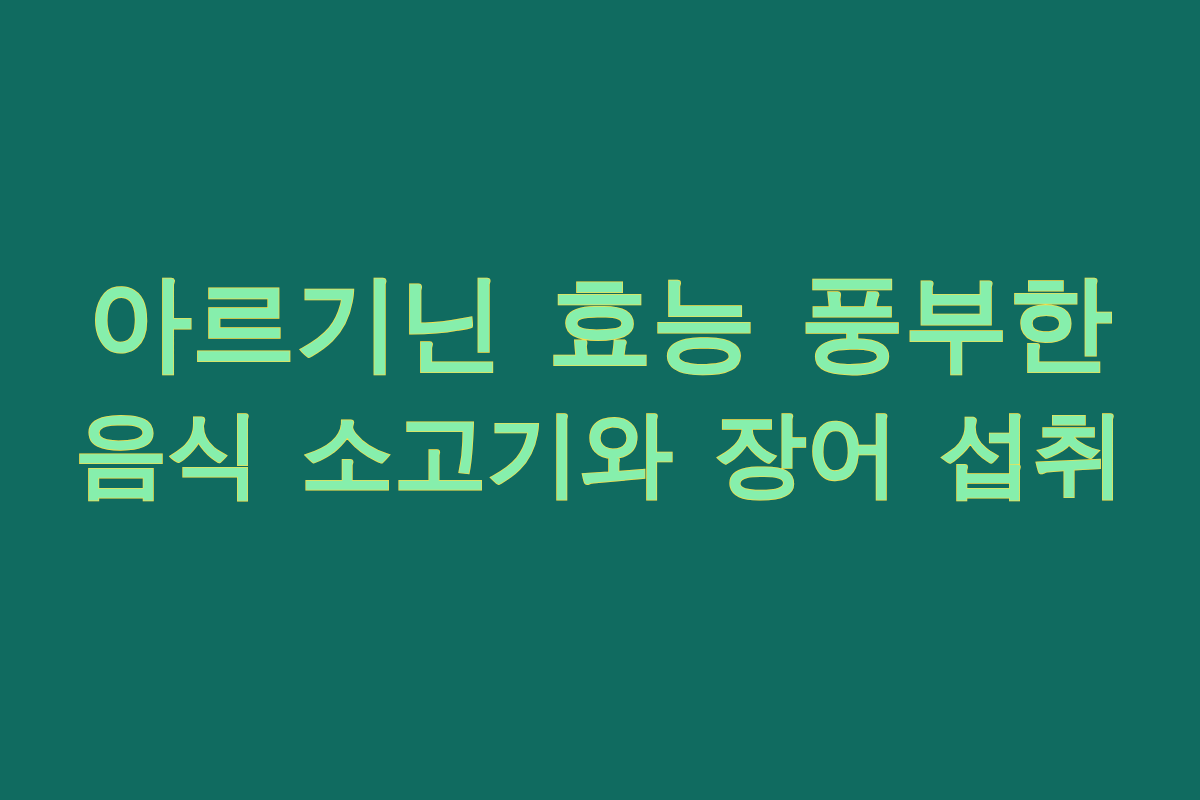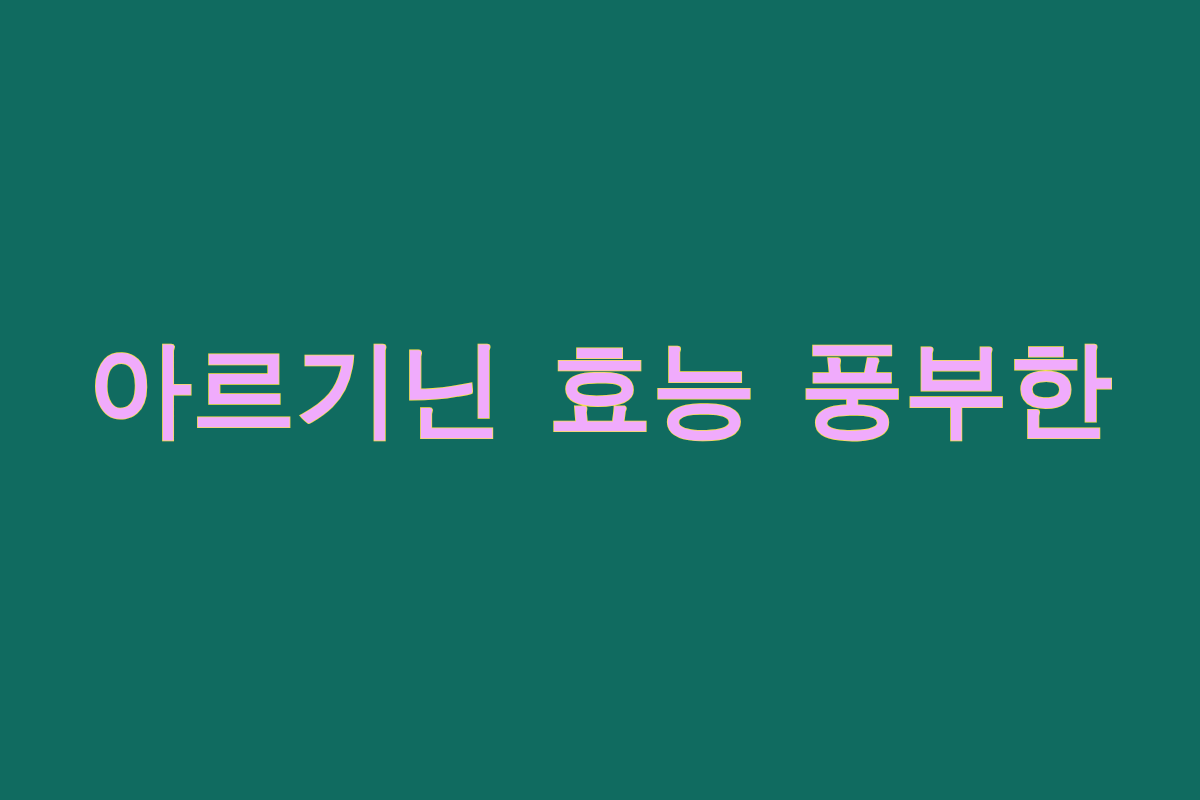--- a/index.html
+++ b/index.html
@@ -52,17 +52,18 @@
 
   #headline .line-1 { font-size: 104px; }
   #headline .line-2 { font-size: 104px; }
   #headline .line-3 { font-size: 104px; }
 </style>
 </head>
 <body style="width: 1200px; height: 800px;">
 
 <div id="thumbnail-canvas" style="background: rgb(16, 107, 96); width: 1200px; height: 800px;">
 
-  <h1 id="headline" style="color: #f0abfc; -webkit-text-stroke: 1.5px rgb(247, 224, 76); text-align: center;">
+  <h1 id="headline" style="color: #86efac; -webkit-text-stroke: 1.5px rgb(247, 224, 76); text-align: center;">
     <span class="line line-1">아르기닌 효능 풍부한</span>
+    <span class="line line-2" style="font-size: 93px;">음식 소고기와 장어 섭취</span>
   </h1>
 
 </div>
 
 </body></html>

